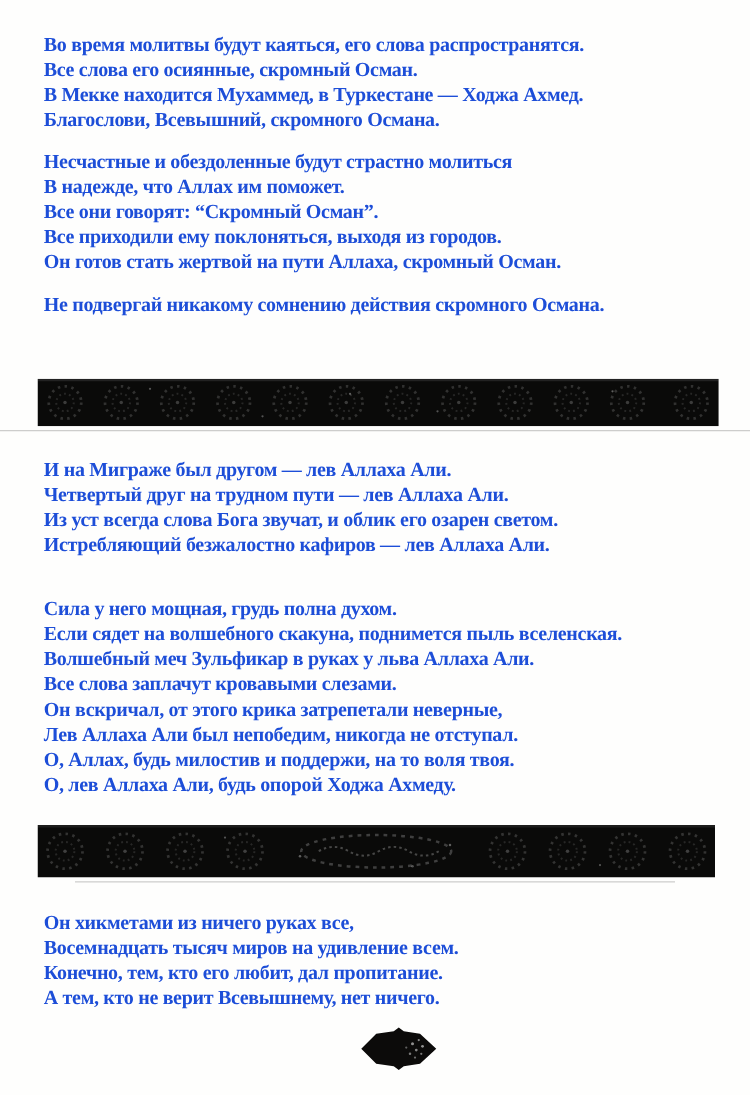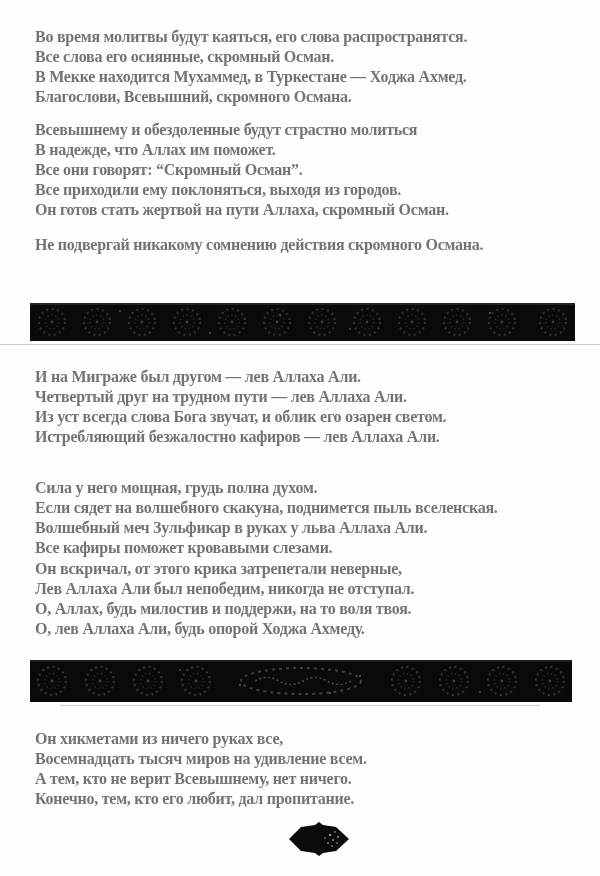--- a/index.html
+++ b/index.html
@@ -7,21 +7,21 @@
     padding: 0;
     background: #ffffff;
   }
   .page {
     position: relative;
     width: 600px;
     height: 876px;
     background: #fefefdff;
     overflow: hidden;
     font-family: "Liberation Serif", "DejaVu Serif", serif;
-    color: #737373;
+    color: #1d4ed8;
   }
   .stanza {
     position: absolute;
     left: 35px;
     right: 10px;
     font-size: 16px;
     font-weight: 700;
     line-height: 20px;
     letter-spacing: -0.25px;
   }
@@ -51,21 +51,21 @@
 <div class="page">
 
   <div class="stanza" style="top:27px">
     <div class="verse-line">Во время молитвы будут каяться, его слова распространятся.</div>
     <div class="verse-line">Все слова его осиянные, скромный Осман.</div>
     <div class="verse-line">В Мекке находится Мухаммед, в Туркестане — Ходжа Ахмед.</div>
     <div class="verse-line">Благослови, Всевышний, скромного Османа.</div>
   </div>
 
   <div class="stanza" style="top:120px">
-    <div class="verse-line">Всевышнему и обездоленные будут страстно молиться</div>
+    <div class="verse-line">Несчастные и обездоленные будут страстно молиться</div>
     <div class="verse-line">В надежде, что Аллах им поможет.</div>
     <div class="verse-line">Все они говорят: “Скромный Осман”.</div>
     <div class="verse-line">Все приходили ему поклоняться, выходя из городов.</div>
     <div class="verse-line">Он готов стать жертвой на пути Аллаха, скромный Осман.</div>
   </div>
 
   <div class="stanza" style="top:235px">
     <div class="verse-line">Не подвергай никакому сомнению действия скромного Османа.</div>
   </div>
 
@@ -103,21 +103,21 @@
     <div class="verse-line">И на Миграже был другом — лев Аллаха Али.</div>
     <div class="verse-line">Четвертый друг на трудном пути — лев Аллаха Али.</div>
     <div class="verse-line">Из уст всегда слова Бога звучат, и облик его озарен светом.</div>
     <div class="verse-line">Истребляющий безжалостно кафиров — лев Аллаха Али.</div>
   </div>
 
   <div class="stanza" style="top:478px">
     <div class="verse-line">Сила у него мощная, грудь полна духом.</div>
     <div class="verse-line">Если сядет на волшебного скакуна, поднимется пыль вселенская.</div>
     <div class="verse-line">Волшебный меч Зульфикар в руках у льва Аллаха Али.</div>
-    <div class="verse-line">Все кафиры поможет кровавыми слезами.</div>
+    <div class="verse-line">Все слова заплачут кровавыми слезами.</div>
   </div>
 
   <div class="stanza" style="top:559px">
     <div class="verse-line">Он вскричал, от этого крика затрепетали неверные,</div>
     <div class="verse-line">Лев Аллаха Али был непобедим, никогда не отступал.</div>
     <div class="verse-line">О, Аллах, будь милостив и поддержи, на то воля твоя.</div>
     <div class="verse-line">О, лев Аллаха Али, будь опорой Ходжа Ахмеду.</div>
   </div>
 
   <svg class="band" style="top:660px" width="542" height="42" viewBox="0 0 542 42">
@@ -145,22 +145,22 @@
     <circle cx="330" cy="16" r="1" fill="rgba(255,255,255,0.35)"></circle>
     <circle cx="300" cy="33" r="1" fill="rgba(255,255,255,0.3)"></circle>
     <circle cx="150" cy="10" r="0.9" fill="rgba(255,255,255,0.3)"></circle>
     <circle cx="450" cy="32" r="0.9" fill="rgba(255,255,255,0.3)"></circle>
   </svg>
   <div class="scan-line" style="top:705px; left:60px; width:480px"></div>
 
   <div class="stanza" style="top:729px">
     <div class="verse-line">Он хикметами из ничего руках все,</div>
     <div class="verse-line">Восемнадцать тысяч миров на удивление всем.</div>
+    <div class="verse-line">Конечно, тем, кто его любит, дал пропитание.</div>
     <div class="verse-line">А тем, кто не верит Всевышнему, нет ничего.</div>
-    <div class="verse-line">Конечно, тем, кто его любит, дал пропитание.</div>
   </div>
 
   <svg class="end-ornament" style="top:821px; left:288px" width="62" height="36" viewBox="0 0 62 36">
     <polygon points="1,18 13,6 27,4 31,1 35,4 48,6 61,18 48,30 35,32 31,35 27,32 13,30" fill="#0c0b0a"></polygon>
     <circle cx="42" cy="14" r="1.2" fill="rgba(255,255,255,0.55)"></circle>
     <circle cx="45" cy="19" r="1.1" fill="rgba(255,255,255,0.5)"></circle>
     <circle cx="40" cy="22" r="1.0" fill="rgba(255,255,255,0.45)"></circle>
     <circle cx="47" cy="11" r="0.9" fill="rgba(255,255,255,0.5)"></circle>
     <circle cx="50" cy="16" r="1.1" fill="rgba(255,255,255,0.55)"></circle>
     <circle cx="44" cy="25" r="0.9" fill="rgba(255,255,255,0.4)"></circle>

